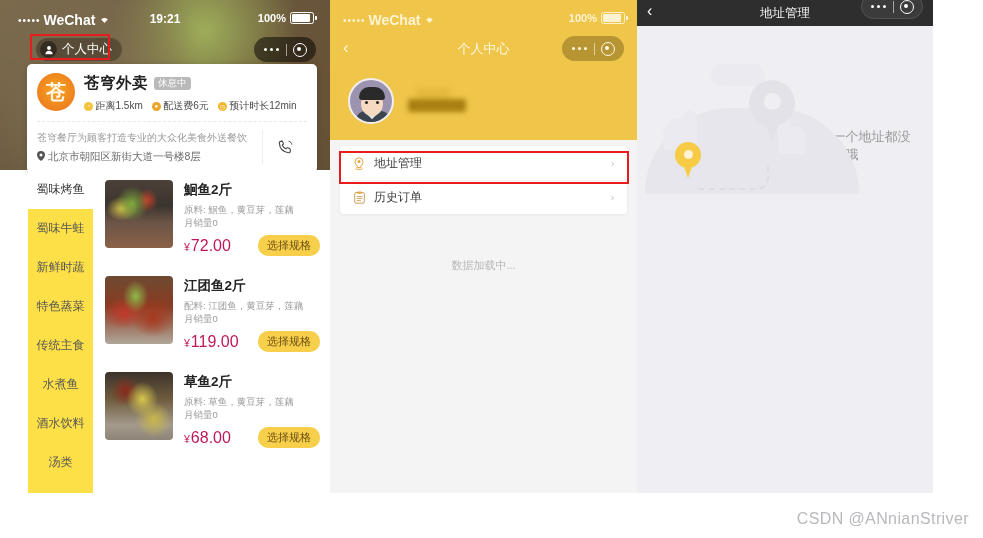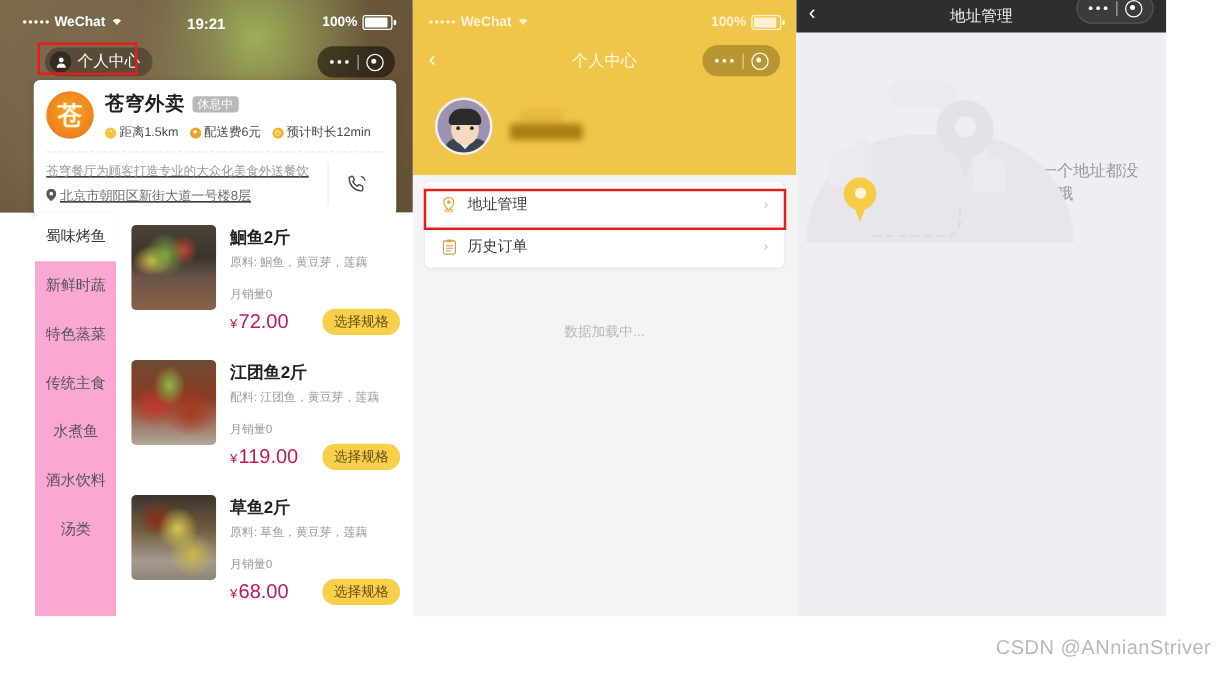--- a/index.html
+++ b/index.html
@@ -17,21 +17,21 @@
           radial-gradient(circle at 20% 30%, #7a6a4e 0%, rgba(122,106,78,0) 45%),
           radial-gradient(circle at 62% 18%, #9fae5a 0%, rgba(159,174,90,0) 38%),
           radial-gradient(circle at 85% 55%, #6b5436 0%, rgba(107,84,54,0) 50%),
           radial-gradient(circle at 40% 75%, #8e7a52 0%, rgba(142,122,82,0) 55%),
           linear-gradient(140deg,#7d6b4c 0%,#6a5940 45%,#5c4d37 100%);
         filter:blur(0.2px);}
   .hero-blur{position:absolute;inset:0;backdrop-filter:blur(2px);}
   .statusbar{position:absolute;left:0;top:12px;width:330px;height:18px;color:#fff;font-size:11px;}
   .sb-left{position:absolute;left:18px;top:0;display:flex;align-items:center;gap:3px;}
   .dots5{letter-spacing:1px;font-size:10px;}
-  .sb-carrier{font-size:11px;font-weight:600;}
+  .sb-carrier{font-size:14px;font-weight:600;}
   .wifi-ico{display:inline-block;margin-left:1px;font-size:11px;}
   .sb-time{position:absolute;left:0;right:0;text-align:center;font-size:12px;font-weight:700;}
   .sb-right{position:absolute;right:16px;top:0;display:flex;align-items:center;gap:4px;font-size:11px;font-weight:600;}
   .batt{display:inline-block;width:22px;height:10px;border:1.3px solid #fff;border-radius:2.5px;position:relative;}
   .batt::after{content:"";position:absolute;right:-3.5px;top:3px;width:2px;height:4px;background:#fff;border-radius:0 1px 1px 0;}
   .batt i{position:absolute;left:1px;top:1px;bottom:1px;width:18px;background:#fff;border-radius:1px;display:block;}
 
   .navbar1{position:absolute;left:0;top:36px;width:330px;height:30px;}
   .pc-chip{position:absolute;left:36px;top:2px;display:flex;align-items:center;gap:5px;
            background:rgba(0,0,0,0.28);border-radius:14px;padding:3px 10px 3px 4px;}
@@ -51,39 +51,39 @@
   .ring::after{content:"";position:absolute;left:3px;top:3px;width:4px;height:4px;border-radius:50%;background:#fff;}
 
   .shopcard{position:absolute;left:27px;top:64px;width:290px;background:#fff;border-radius:5px;
             box-shadow:0 1px 6px rgba(0,0,0,0.16);}
   .shop-top{display:flex;padding:9px 12px 8px 10px;gap:9px;}
   .shop-logo{width:38px;height:38px;border-radius:50%;flex:0 0 38px;position:relative;
              background:radial-gradient(circle at 50% 45%,#f5a623 0%,#ec6f1b 100%);
              display:flex;align-items:center;justify-content:center;overflow:hidden;}
   .shop-logo .gl{color:#fff7e8;font-size:20px;line-height:1;font-weight:700;font-family:"DejaVu Serif",serif;}
   .shop-meta{flex:1;min-width:0;}
-  .shop-name-row{display:flex;align-items:center;gap:6px;}
+  .shop-name-row{display:flex;align-items:center;gap:6px;font-family:Liberation Serif, serif;}
   .shop-name{font-size:15.5px;font-weight:700;color:#222;letter-spacing:.5px;}
   .shop-status{font-size:9.5px;color:#fff;background:#b9b9b9;border-radius:3px;padding:1.5px 4px;line-height:1;}
   .shop-tags{display:flex;align-items:flex-start;gap:9px;margin-top:5px;font-size:10px;color:#4a4a4a;}
   .shop-tags .tg{display:flex;align-items:center;gap:2.5px;white-space:nowrap;}
   .tdot{width:9px;height:9px;border-radius:50%;background:#f5c33b;display:inline-flex;
         align-items:center;justify-content:center;color:#fff;font-size:6px;flex:0 0 9px;}
   .tdot.dk{background:#e9a62a;}
   .tdot.dk2{background:#f0b630;}
   .shop-sep{height:1px;background:#eee;margin:0 10px;border-top:1px dashed #e8e8e8;background:none;}
-  .shop-bot{display:flex;align-items:flex-start;padding:7px 10px 9px 10px;text-decoration:underline;}
+  .shop-bot{display:flex;align-items:flex-start;padding:7px 10px 9px 10px;}
   .shop-bot-txt{flex:1;min-width:0;}
   .shop-desc{font-size:10px;color:#9a9a9a;line-height:1.5;}
   .shop-addr{font-size:10.5px;color:#6d6d6d;margin-top:5px;display:flex;align-items:center;gap:3px;}
   .pin-s{color:#5a5a5a;font-size:10px;}
   .shop-phone{width:44px;display:flex;align-items:center;justify-content:center;
               border-left:1px solid #eee;align-self:stretch;color:#444;font-size:17px;}
 
-  .catcol{position:absolute;left:28px;top:170px;width:65px;bottom:0;background:#f9a8d4;}
+  .catcol{position:absolute;left:28px;top:170px;width:65px;bottom:0;background:#fde047;}
   .cat{height:39px;display:flex;align-items:center;justify-content:center;font-size:12px;color:#555;}
   .cat.active{background:#ffffff;color:#333;}
 
   .dishlist{position:absolute;left:93px;top:170px;right:0;bottom:0;background:#fff;padding-left:12px;}
   .dish{display:flex;gap:11px;padding:10px 10px 10px 0;}
   .dish-img{width:68px;height:68px;border-radius:4px;flex:0 0 68px;overflow:hidden;position:relative;}
   .d1{background:
         radial-gradient(ellipse at 40% 35%,#7fa83e 0%,rgba(127,168,62,0) 28%),
         radial-gradient(ellipse at 62% 30%,#c4402a 0%,rgba(196,64,42,0) 18%),
         radial-gradient(ellipse at 25% 42%,#d9c24a 0%,rgba(217,194,74,0) 22%),
@@ -94,21 +94,21 @@
         radial-gradient(ellipse at 70% 62%,#a8391f 0%,rgba(168,57,31,0) 32%),
         linear-gradient(180deg,#6d4a32 0%,#8a3c22 45%,#b0a79a 100%);}
   .d3{background:
         radial-gradient(ellipse at 55% 40%,#d8c74f 0%,rgba(216,199,79,0) 30%),
         radial-gradient(ellipse at 30% 28%,#8b2b1c 0%,rgba(139,43,28,0) 22%),
         radial-gradient(ellipse at 72% 70%,#c9b84a 0%,rgba(201,184,74,0) 26%),
         linear-gradient(180deg,#3d332b 0%,#6e5c3d 40%,#a49a8c 78%,#8d8478 100%);}
   .dish-body{flex:1;min-width:0;padding-top:1px;}
   .dish-name{font-size:13.5px;font-weight:700;color:#222;}
   .dish-ing{font-size:9.5px;color:#9b9b9b;margin-top:5px;}
-  .dish-sales{font-size:9.5px;color:#9b9b9b;margin-top:12px;}
+  .dish-sales{font-size:9.5px;color:#9b9b9b;margin-top:0;}
   .dish-row{display:flex;align-items:center;justify-content:space-between;margin-top:5px;}
   .dish-price{color:#be185d;font-size:16px;font-weight:500;}
   .dish-price .yen{font-size:10.5px;margin-right:1px;}
   .spec-btn{background:#f7cf4a;color:#6a4f15;font-size:11px;border-radius:10px;padding:3px 9px;
             white-space:nowrap;border:none;font-family:inherit;}
 
   
   .panel2{position:absolute;left:330px;top:0;width:307px;height:493px;background:#f4f4f4;overflow:hidden;}
   .p2-yellow{position:absolute;left:0;top:0;width:307px;height:140px;background:#efc54a;}
   .p2-status{position:absolute;left:0;top:12px;width:307px;height:18px;color:#fff8de;font-size:11px;}
@@ -284,20 +284,21 @@
           <svg width="17" height="17" viewBox="0 0 20 20">
               <path d="M5.2 2.2c.6 0 1 .3 1.3.9l.9 2c.2.5.1 1-.3 1.4l-.9.8c.9 1.9 2.4 3.4 4.3 4.3l.8-.9c.4-.4.9-.5 1.4-.3l2 .9c.6.3.9.7.9 1.3v1.8c0 1-.8 1.8-1.8 1.7C7.5 15.6 3.2 11.2 2.7 4.6c-.1-1 .7-1.8 1.7-1.8z" fill="none" stroke="#444" stroke-width="1.3"></path>
               <path d="M14 2.6c1.8.4 3.2 1.8 3.6 3.6" fill="none" stroke="#444" stroke-width="1.1" stroke-linecap="round"></path>
             </svg>
         </div>
       </div>
     </div>
 
     <div class="catcol">
       <div class="cat active">蜀味烤鱼</div>
+      <div class="cat">蜀味牛蛙</div>
       <div class="cat">新鲜时蔬</div>
       <div class="cat">特色蒸菜</div>
       <div class="cat">传统主食</div>
       <div class="cat">水煮鱼</div>
       <div class="cat">酒水饮料</div>
       <div class="cat">汤类</div>
     </div>
 
     <div class="dishlist">
       <div class="dish">

